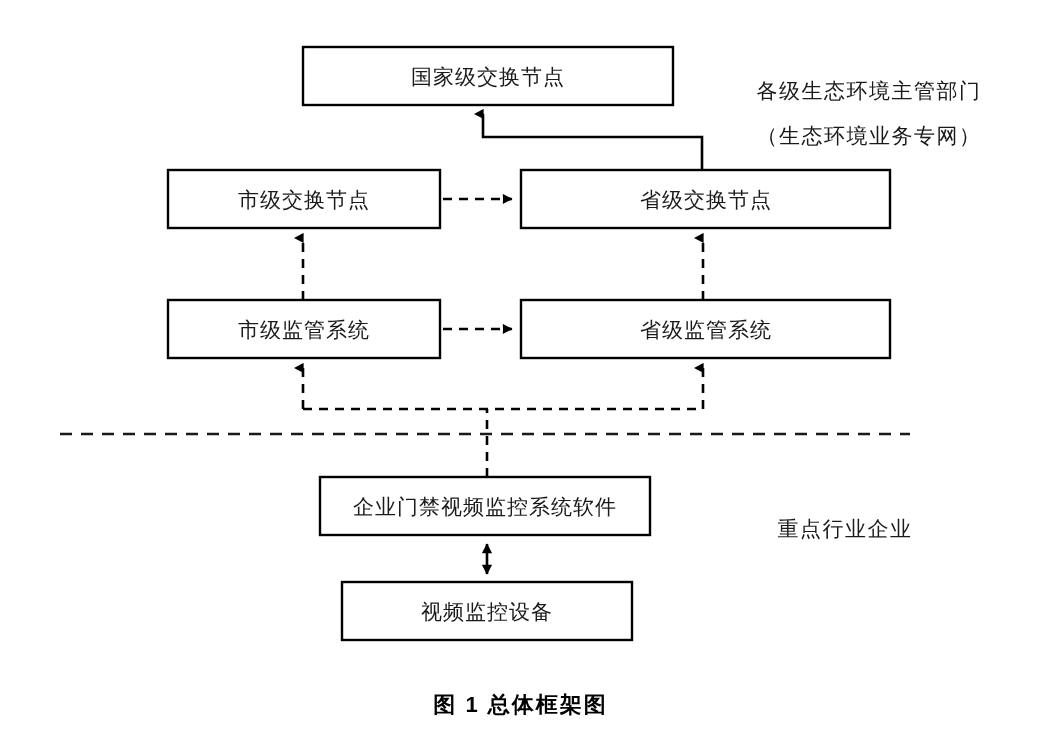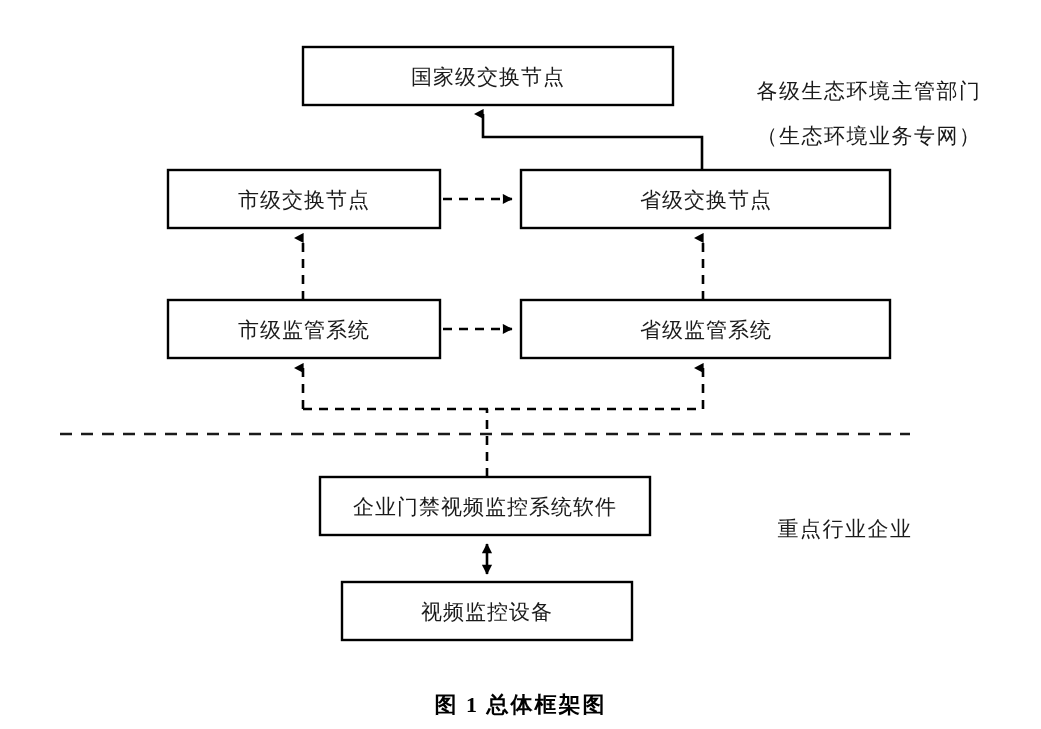--- a/index.html
+++ b/index.html
@@ -66,21 +66,21 @@
     stroke-width: 2.4;
     fill: none;
     stroke-dasharray: 12 9;
   }
   .caption {
     position: absolute;
     left: 0;
     top: 668px;
     width: 1041px;
     text-align: center;
-    font-family: Liberation Serif, serif;
+    font-family: Liberation Sans, sans-serif;
     font-weight: bold;
     font-size: 22px;
     letter-spacing: 2px;
     color: #000000;
   }
 </style>
 </head>
 <body>
 
 <div id="figure-root">

